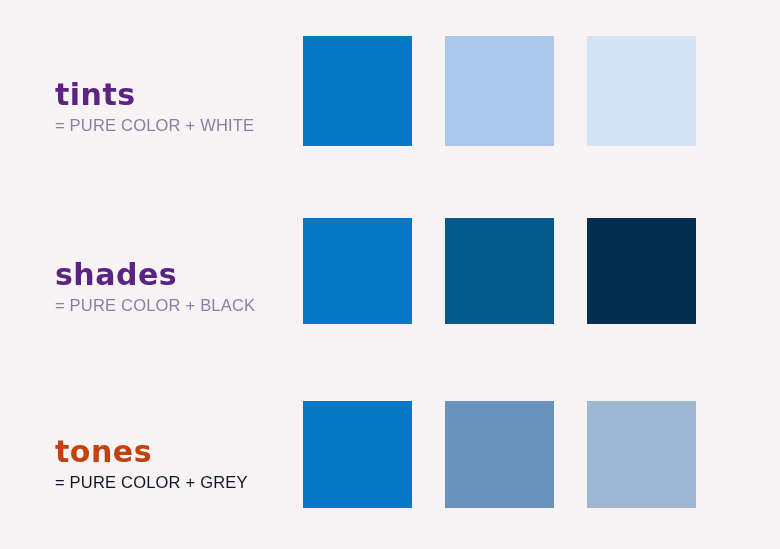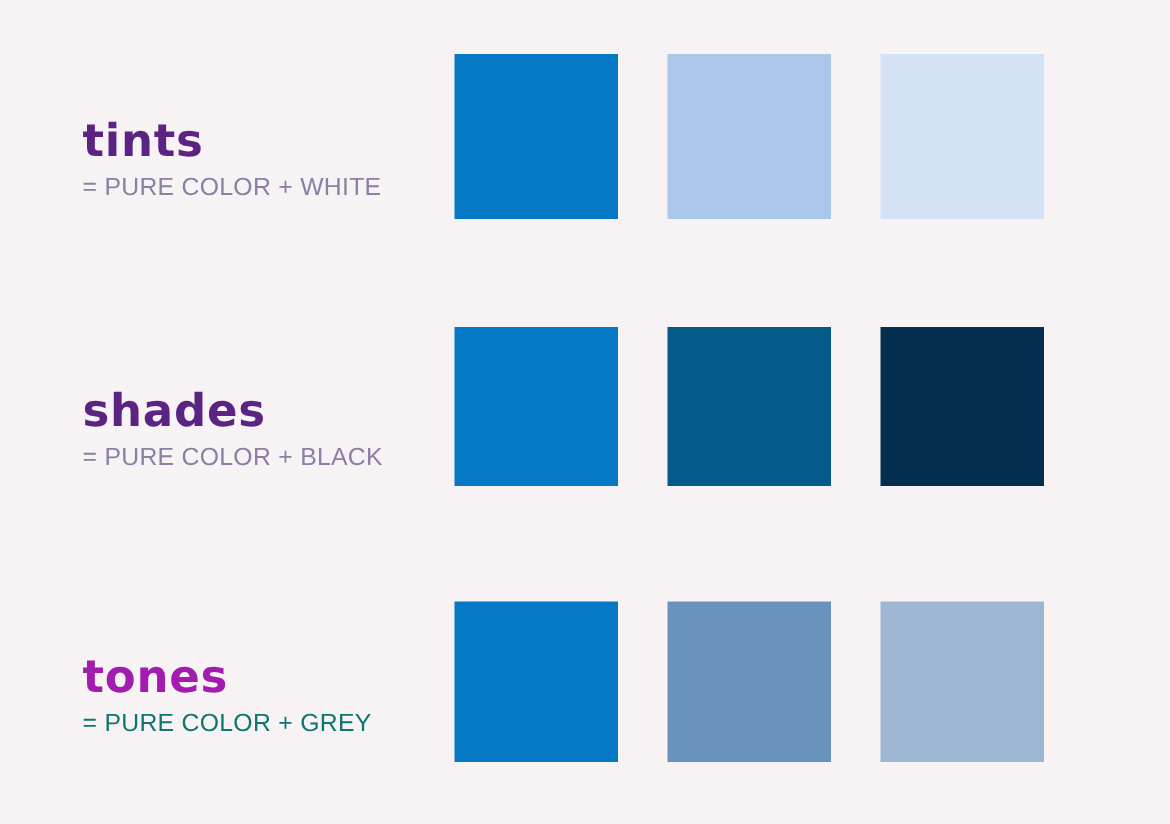--- a/index.html
+++ b/index.html
@@ -108,22 +108,22 @@
     </div>
     <div class="swatches">
       <div class="swatch swatch-0" style="background-color: rgb(5, 121, 198);"></div>
       <div class="swatch swatch-1" style="background-color: rgb(170, 198, 232);"></div>
       <div class="swatch swatch-2" style="background-color: rgb(212, 226, 245);"></div>
     </div>
   </div>
 
   <div class="row row-tones">
     <div class="label-block">
-      <div class="row-title" style="color: #a21caf;">tones</div>
-      <div class="row-subtitle" style="color: #0f766e;">= PURE COLOR + GREY</div>
+      <div class="row-title" style="color: #c2410c;">tones</div>
+      <div class="row-subtitle" style="color: #0f172a;">= PURE COLOR + GREY</div>
     </div>
     <div class="swatches">
       <div class="swatch swatch-0" style="background-color: rgb(5, 121, 198);"></div>
       <div class="swatch swatch-1" style="background-color: rgb(105, 146, 188);"></div>
       <div class="swatch swatch-2" style="background-color: rgb(157, 183, 211);"></div>
     </div>
   </div>
 
 </div>
 

